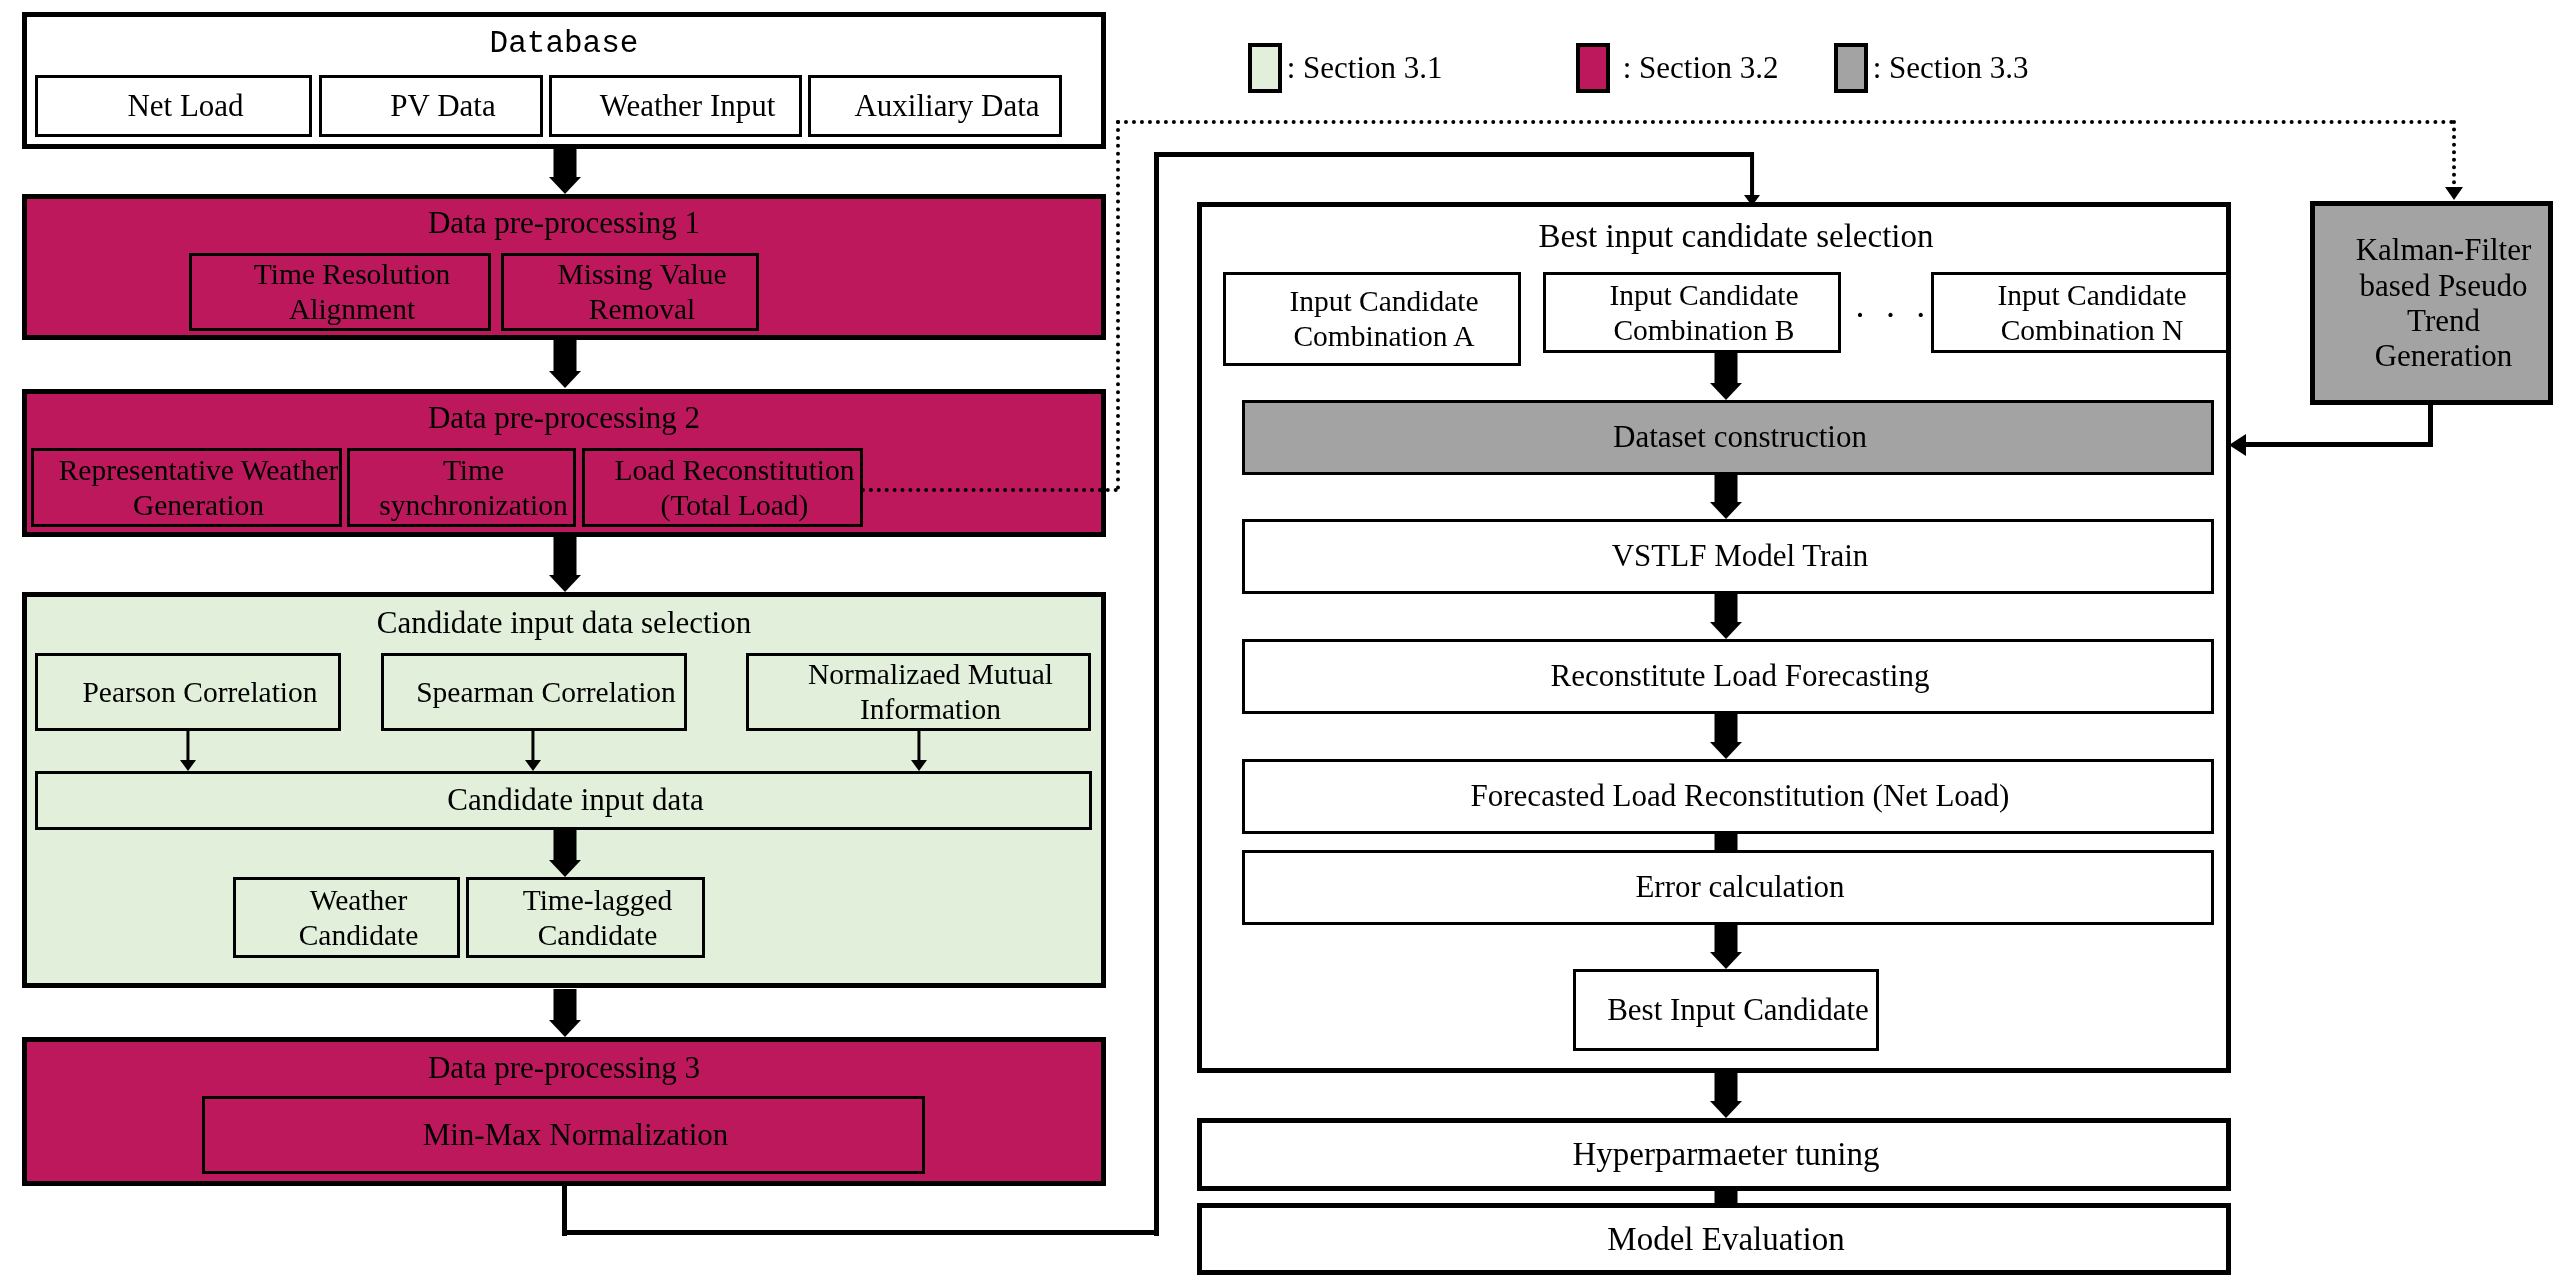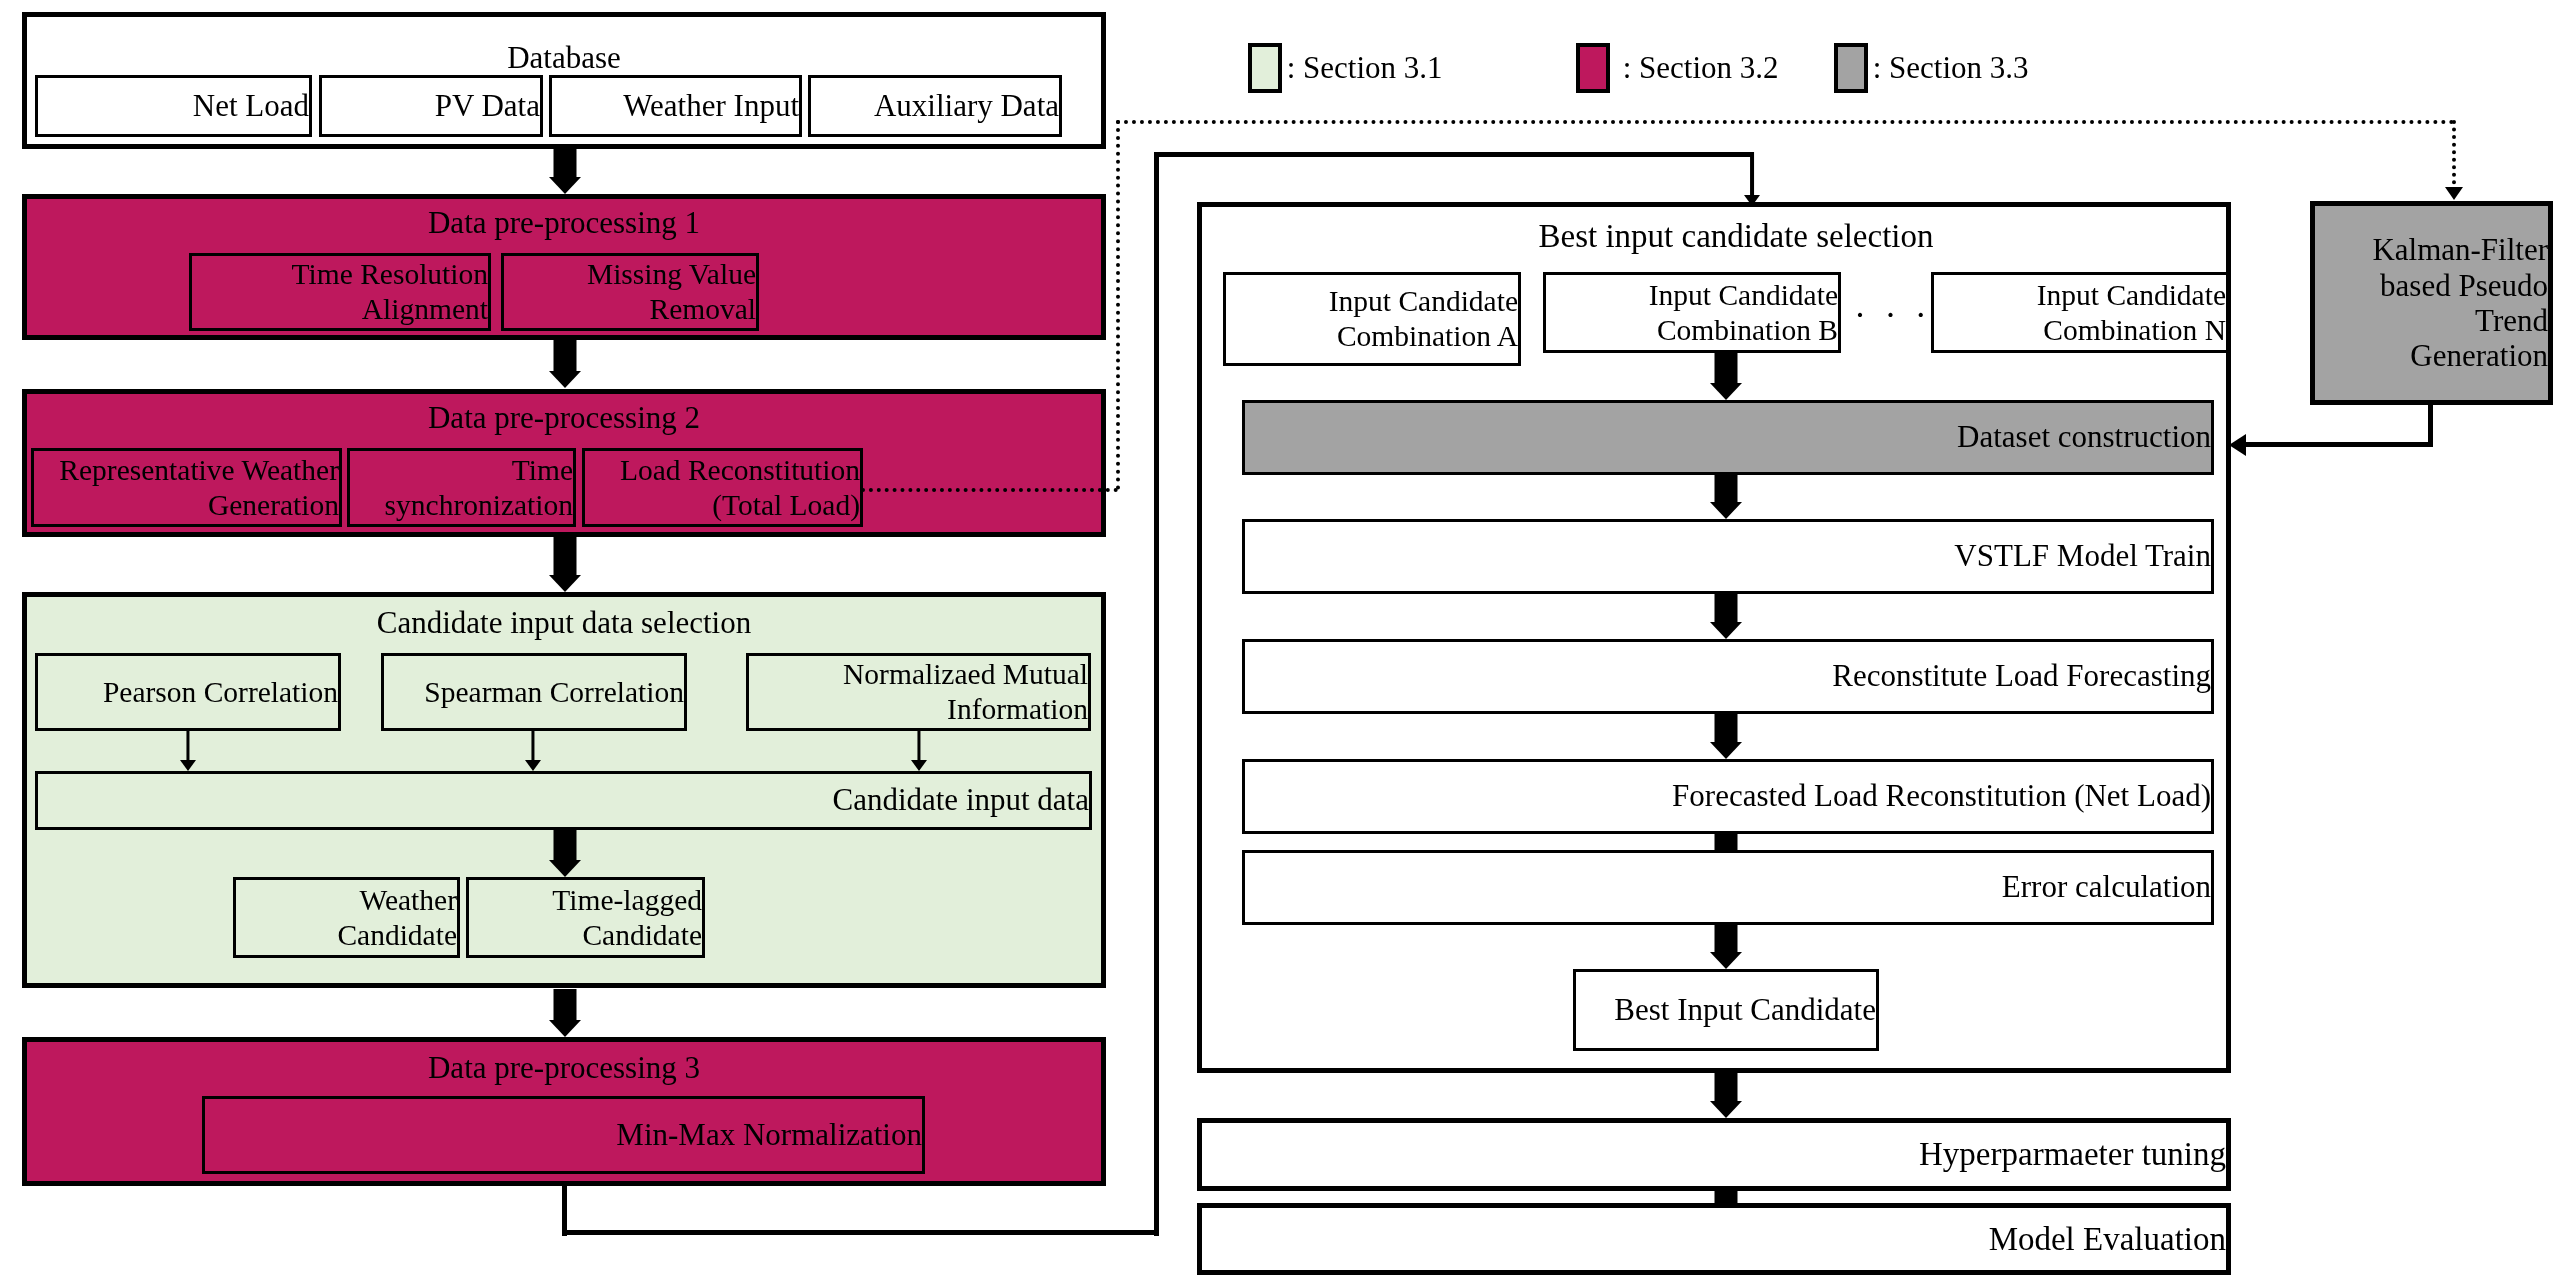--- a/index.html
+++ b/index.html
@@ -15,21 +15,21 @@
 
   .blue{background:#be185d;}
   .green{background:#e2efda;}
   .peach{background:#a3a3a3;}
   .white{background:#ffffff;}
 
   
   .group{position:absolute;box-sizing:border-box;border:5.4px solid #000;}
   .group-title{position:absolute;left:0;right:0;text-align:center;}
 
-  .lbl{display:block;width:100%;text-align:right;padding-left:24px;}
+  .lbl{display:block;width:100%;text-align:center;padding-left:24px;}
 
   
   .vline{position:absolute;background:#000;}
   .hline{position:absolute;background:#000;}
 
   
   .fatarrow{position:absolute;}
   .fatarrow .stem{position:absolute;background:#000;left:50%;transform:translateX(-50%);top:0;}
   .fatarrow .head{position:absolute;left:50%;transform:translateX(-50%);bottom:0;
       width:0;height:0;border-left:16.3px solid transparent;border-right:16.3px solid transparent;
@@ -69,21 +69,21 @@
 <div class="legend-item" style="left:1576px;top:43px;gap:8px;">
   <span class="legend-sw blue"></span>
   <span class="legend-tx">: Section 3.2</span>
 </div>
 <div class="legend-item" style="left:1834px;top:43px;">
   <span class="legend-sw peach"></span>
   <span class="legend-tx">: Section 3.3</span>
 </div>
 
 <div class="group white" style="left:22px;top:12.4px;width:1084px;height:137px;">
-  <div class="group-title" style="top:23px;font-size:31px;">Database</div>
+  <div class="group-title" style="top:9px;font-size:31px;font-family:Liberation Mono, monospace;">Database</div>
 </div>
 <div class="box thin white" style="left:35px;top:75px;width:277px;height:62px;font-size:31px;">
   <span class="lbl">Net Load</span>
 </div>
 <div class="box thin white" style="left:319px;top:75px;width:224px;height:62px;font-size:31px;">
   <span class="lbl">PV Data</span>
 </div>
 <div class="box thin white" style="left:549px;top:75px;width:253px;height:62px;font-size:31px;">
   <span class="lbl">Weather Input</span>
 </div>

